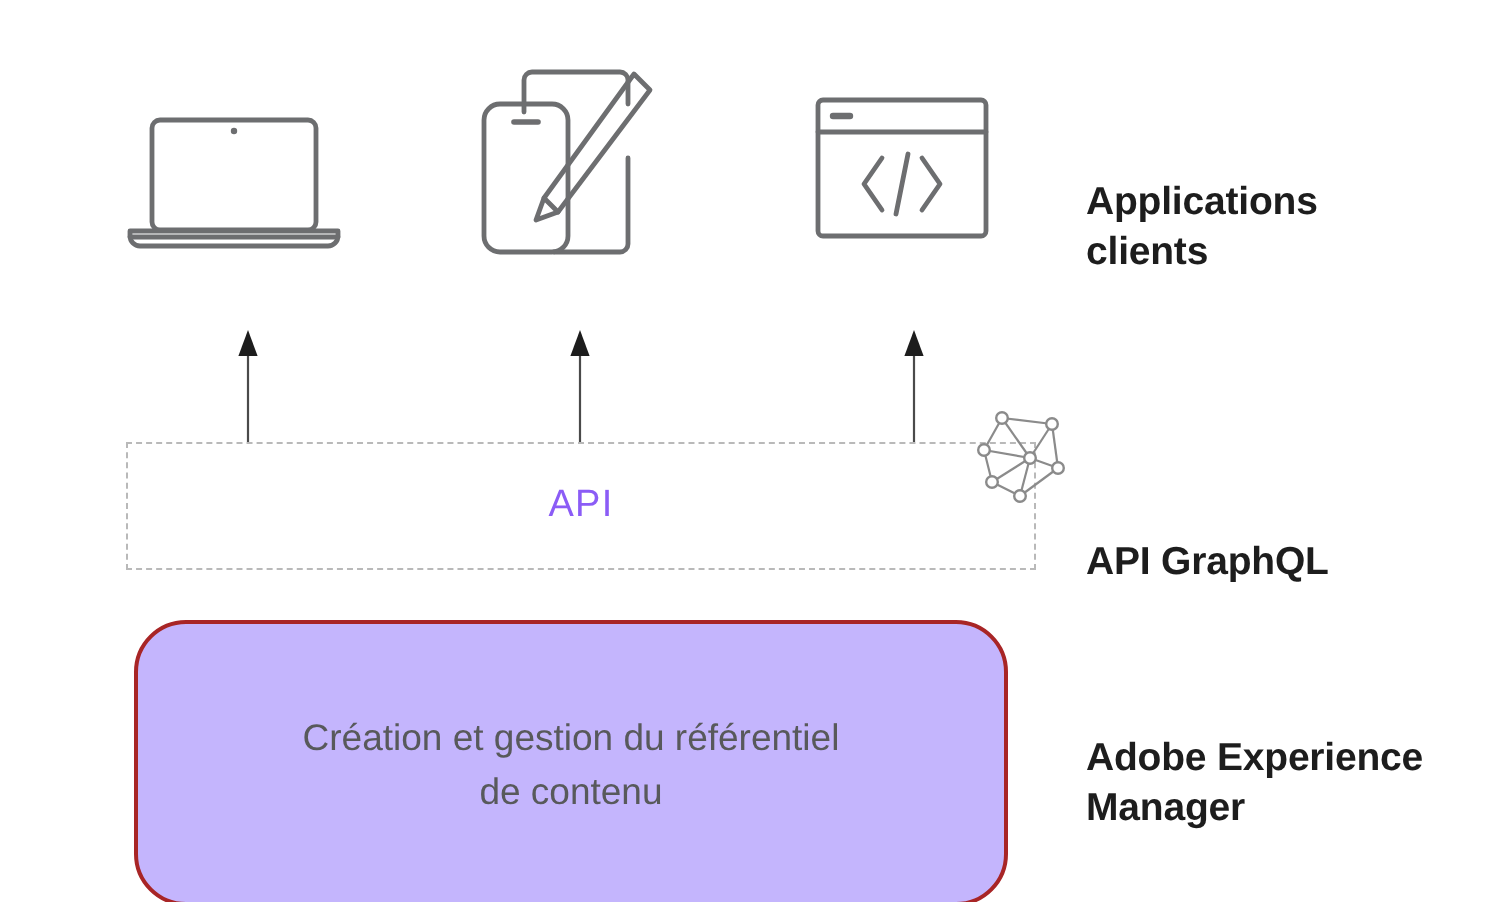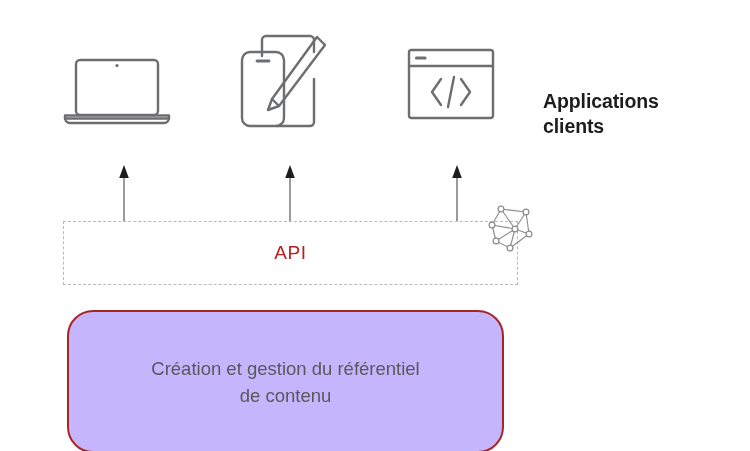--- a/index.html
+++ b/index.html
@@ -64,21 +64,21 @@
     height: 64px;
     border: 1px dashed #b9b9b9;
     box-sizing: border-box;
     display: flex;
     align-items: center;
     justify-content: center;
   }
   #api-label {
     font-family: "Liberation Sans", sans-serif;
     font-size: 19px;
-    color: #b91c1c;
+    color: #8b5cf6;
     letter-spacing: 0.6px;
   }
 
   
   #icon-graph {
     position: absolute;
     left: 482px;
     top: 196px;
   }
 
@@ -191,15 +191,18 @@
   </div>
 
   <div id="repo-box">
     <span id="repo-label">Création et gestion du référentiel
 de contenu</span>
   </div>
 
   <div class="side-label" id="label-apps">Applications
 clients</div>
 
-
+  <div class="side-label" id="label-graphql">API GraphQL</div>
+
+  <div class="side-label" id="label-aem">Adobe Experience
+Manager</div>
 
 </div>
 
 </body></html>

